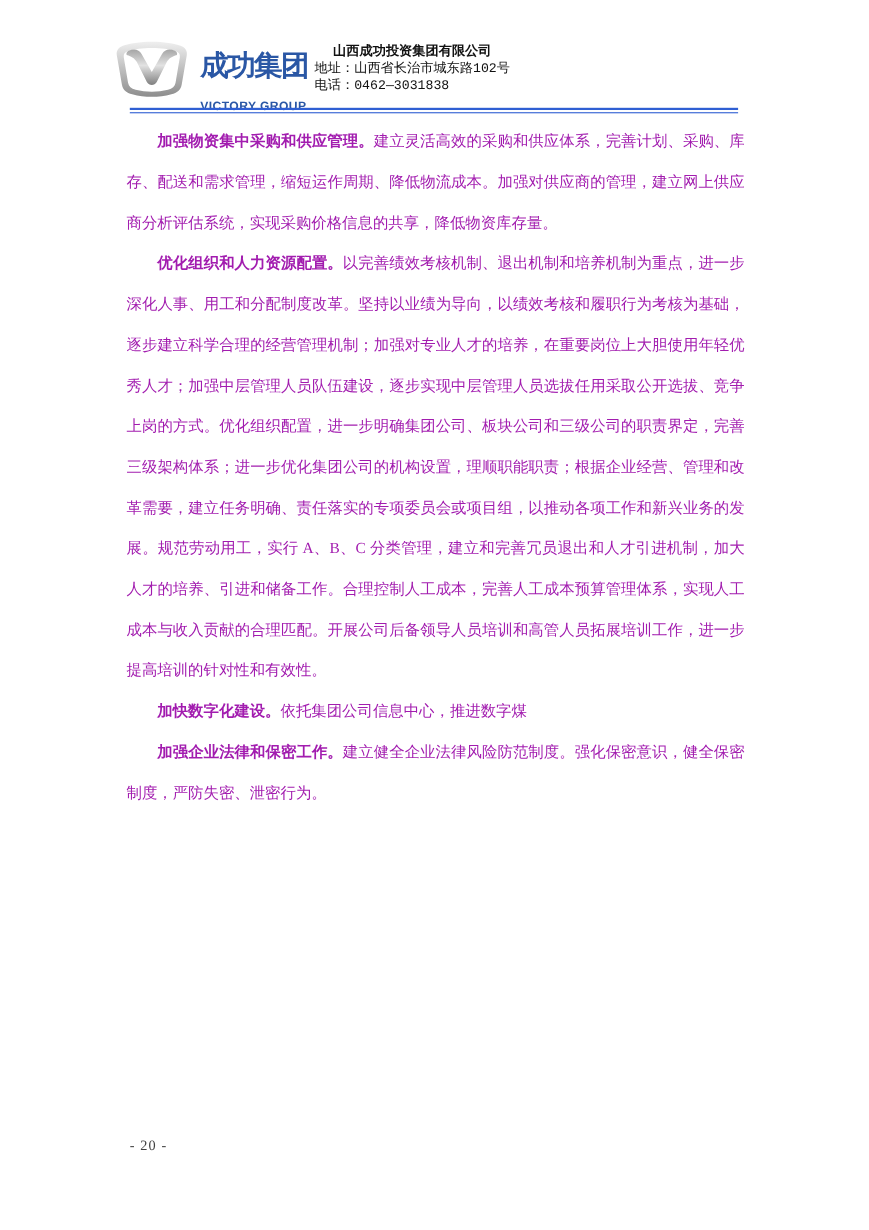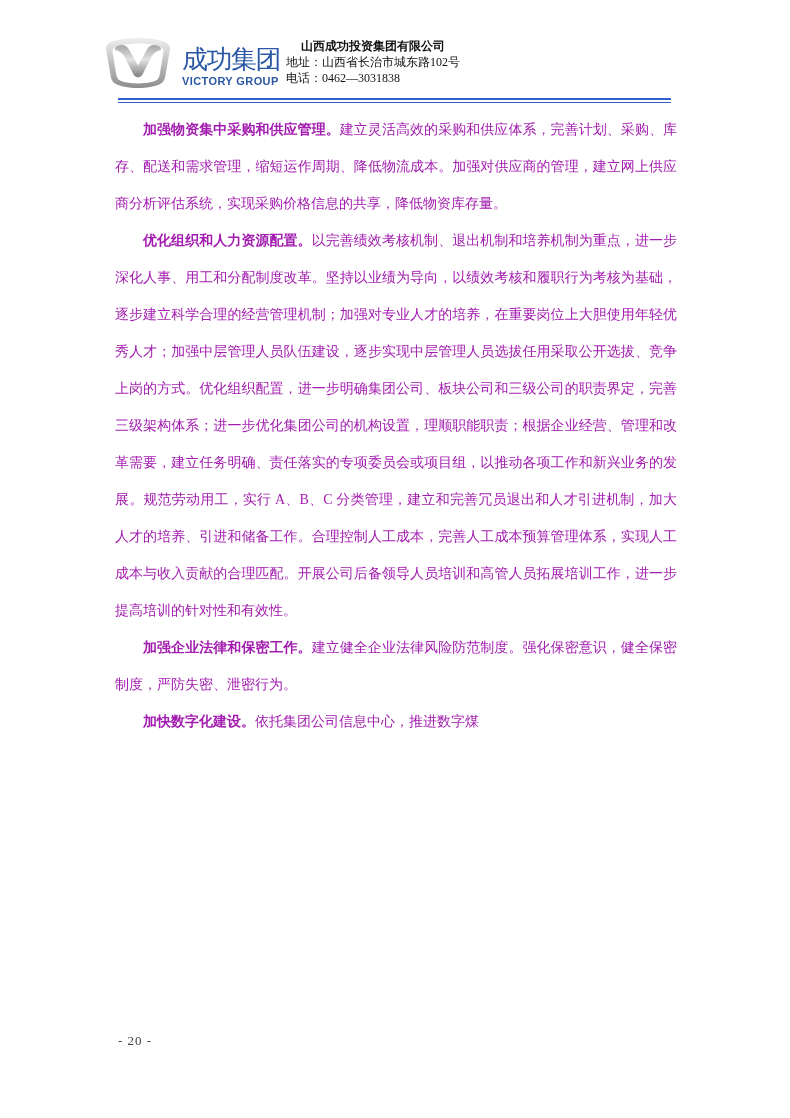--- a/index.html
+++ b/index.html
@@ -17,52 +17,52 @@
   }
 
   
   .letterhead { position: absolute; left: 0; top: 0; width: 790px; height: 98px; }
 
   .emblem { position: absolute; left: 104px; top: 37px; width: 68px; height: 52px; }
 
   .brand { position: absolute; left: 182px; top: 46px; width: 110px; }
   .brand-cn {
     font-family: "Liberation Sans", sans-serif;
-    font-weight: 400;
+    font-weight: 700;
     font-size: 26px;
     letter-spacing: -1.5px;
     line-height: 27px;
     color: #2a57a5;
     white-space: nowrap;
   }
   .brand-en {
     font-family: "Liberation Sans", sans-serif;
     font-weight: 700;
     font-size: 11px;
     letter-spacing: 0.4px;
     line-height: 12px;
-    margin-top: 2px;
+    margin-top: 18px;
     color: #2a57a5;
     white-space: nowrap;
   }
 
   .company-info {
     position: absolute; left: 286px; top: 38px;
     color: #111111;
     white-space: nowrap;
   }
   .ci-name {
     font-family: "Liberation Sans", sans-serif;
     font-weight: 700;
     font-size: 12px;
     line-height: 16px;
     text-align: center;
   }
   .ci-line {
-    font-family: Liberation Serif, serif;
+    font-family: Liberation Mono, monospace;
     font-size: 12px;
     line-height: 16px;
   }
 
   .rule {
     position: absolute;
     left: 118px;
     top: 98px;
     width: 553px;
     height: 2px;
@@ -149,20 +149,20 @@
 
   </header>
 
   <div class="rule"></div>
 
   <main class="doc-body">
   <p class="para"><b class="lead">加强物资集中采购和供应管理。</b><span>建立灵活高效的采购和供应体系，完善计划、采购、库存、配送和需求管理，缩短运作周期、降低物流成本。加强对供应商的管理，建立网上供应商分析评估系统，实现采购价格信息的共享，降低物资库存量。</span></p>
 
   <p class="para"><b class="lead">优化组织和人力资源配置。</b><span>以完善绩效考核机制、退出机制和培养机制为重点，进一步深化人事、用工和分配制度改革。坚持以业绩为导向，以绩效考核和履职行为考核为基础，逐步建立科学合理的经营管理机制；加强对专业人才的培养，在重要岗位上大胆使用年轻优秀人才；加强中层管理人员队伍建设，逐步实现中层管理人员选拔任用采取公开选拔、竞争上岗的方式。优化组织配置，进一步明确集团公司、板块公司和三级公司的职责界定，完善三级架构体系；进一步优化集团公司的机构设置，理顺职能职责；根据企业经营、管理和改革需要，建立任务明确、责任落实的专项委员会或项目组，以推动各项工作和新兴业务的发展。规范劳动用工，实行 A、B、C 分类管理，建立和完善冗员退出和人才引进机制，加大人才的培养、引进和储备工作。合理控制人工成本，完善人工成本预算管理体系，实现人工成本与收入贡献的合理匹配。开展公司后备领导人员培训和高管人员拓展培训工作，进一步提高培训的针对性和有效性。</span></p>
 
+  <p class="para"><b class="lead">加快数字化建设。</b><span>依托集团公司信息中心，推进数字煤</span></p>
+
   <p class="para"><b class="lead">加强企业法律和保密工作。</b><span>建立健全企业法律风险防范制度。强化保密意识，健全保密制度，严防失密、泄密行为。</span></p>
-
-  <p class="para"><b class="lead">加快数字化建设。</b><span>依托集团公司信息中心，推进数字煤</span></p>
 </main>
 
   <div class="page-number">- 20 -</div>
 
 </div>
 
 </body></html>

